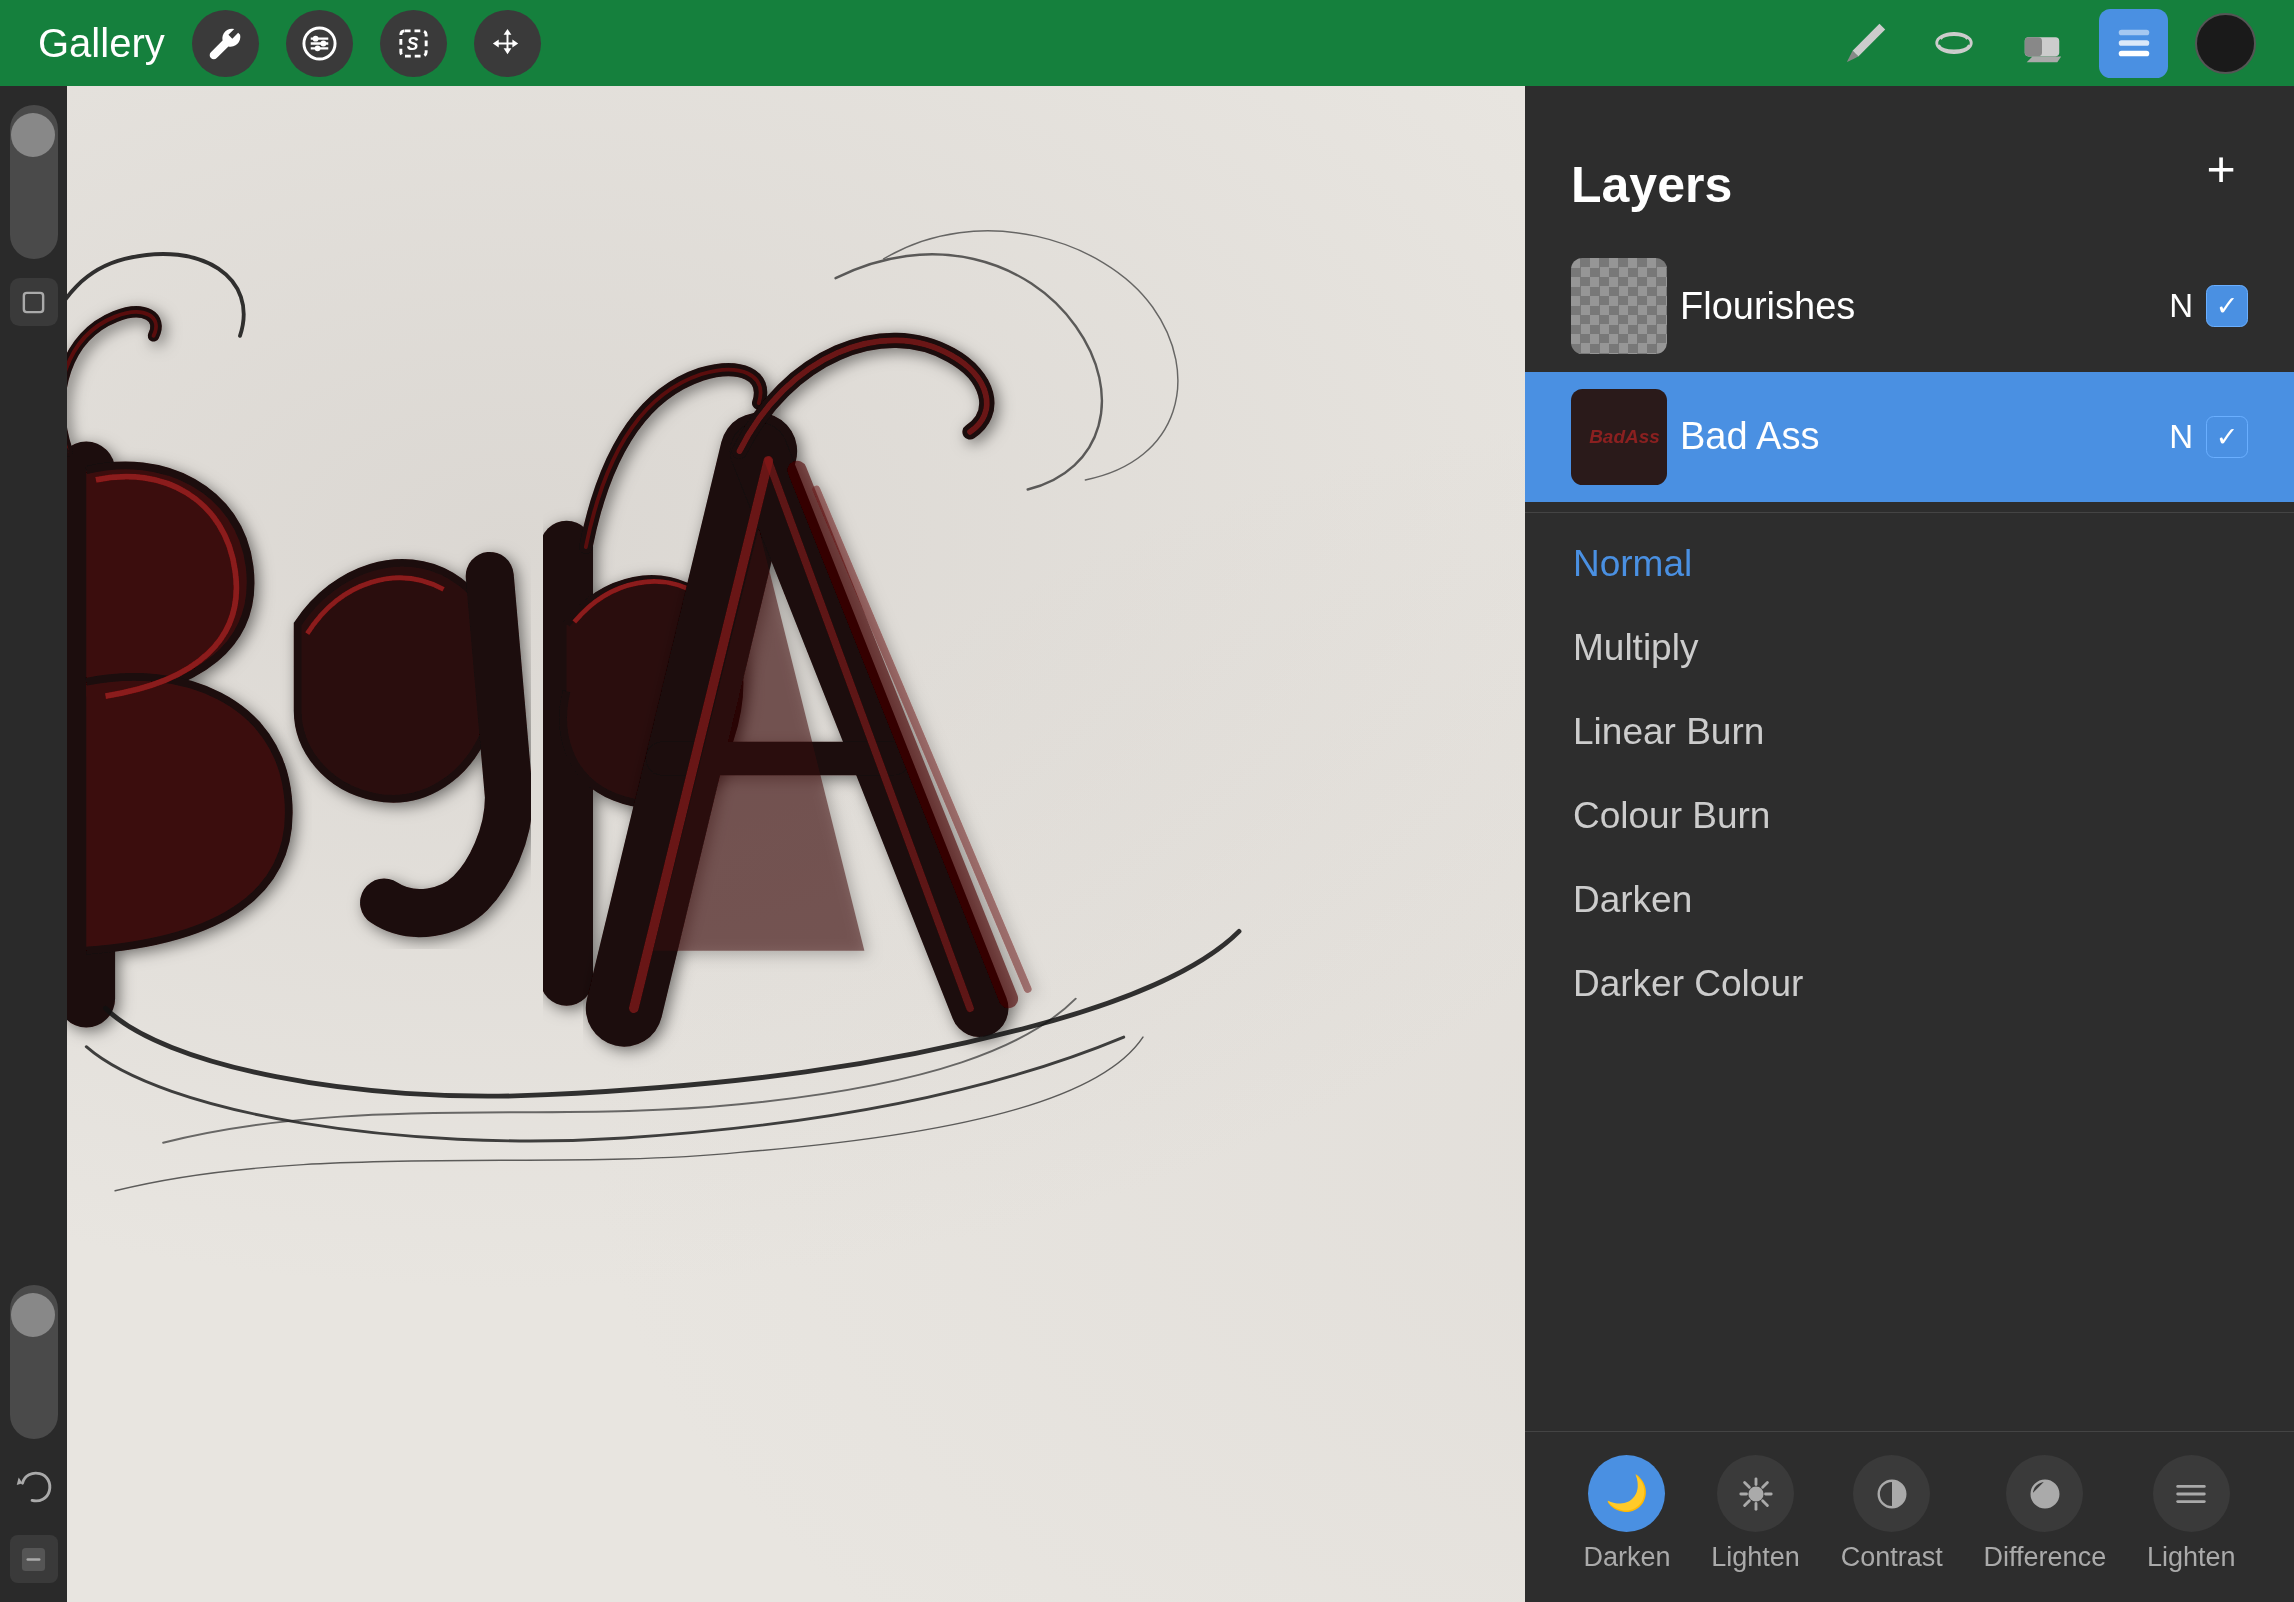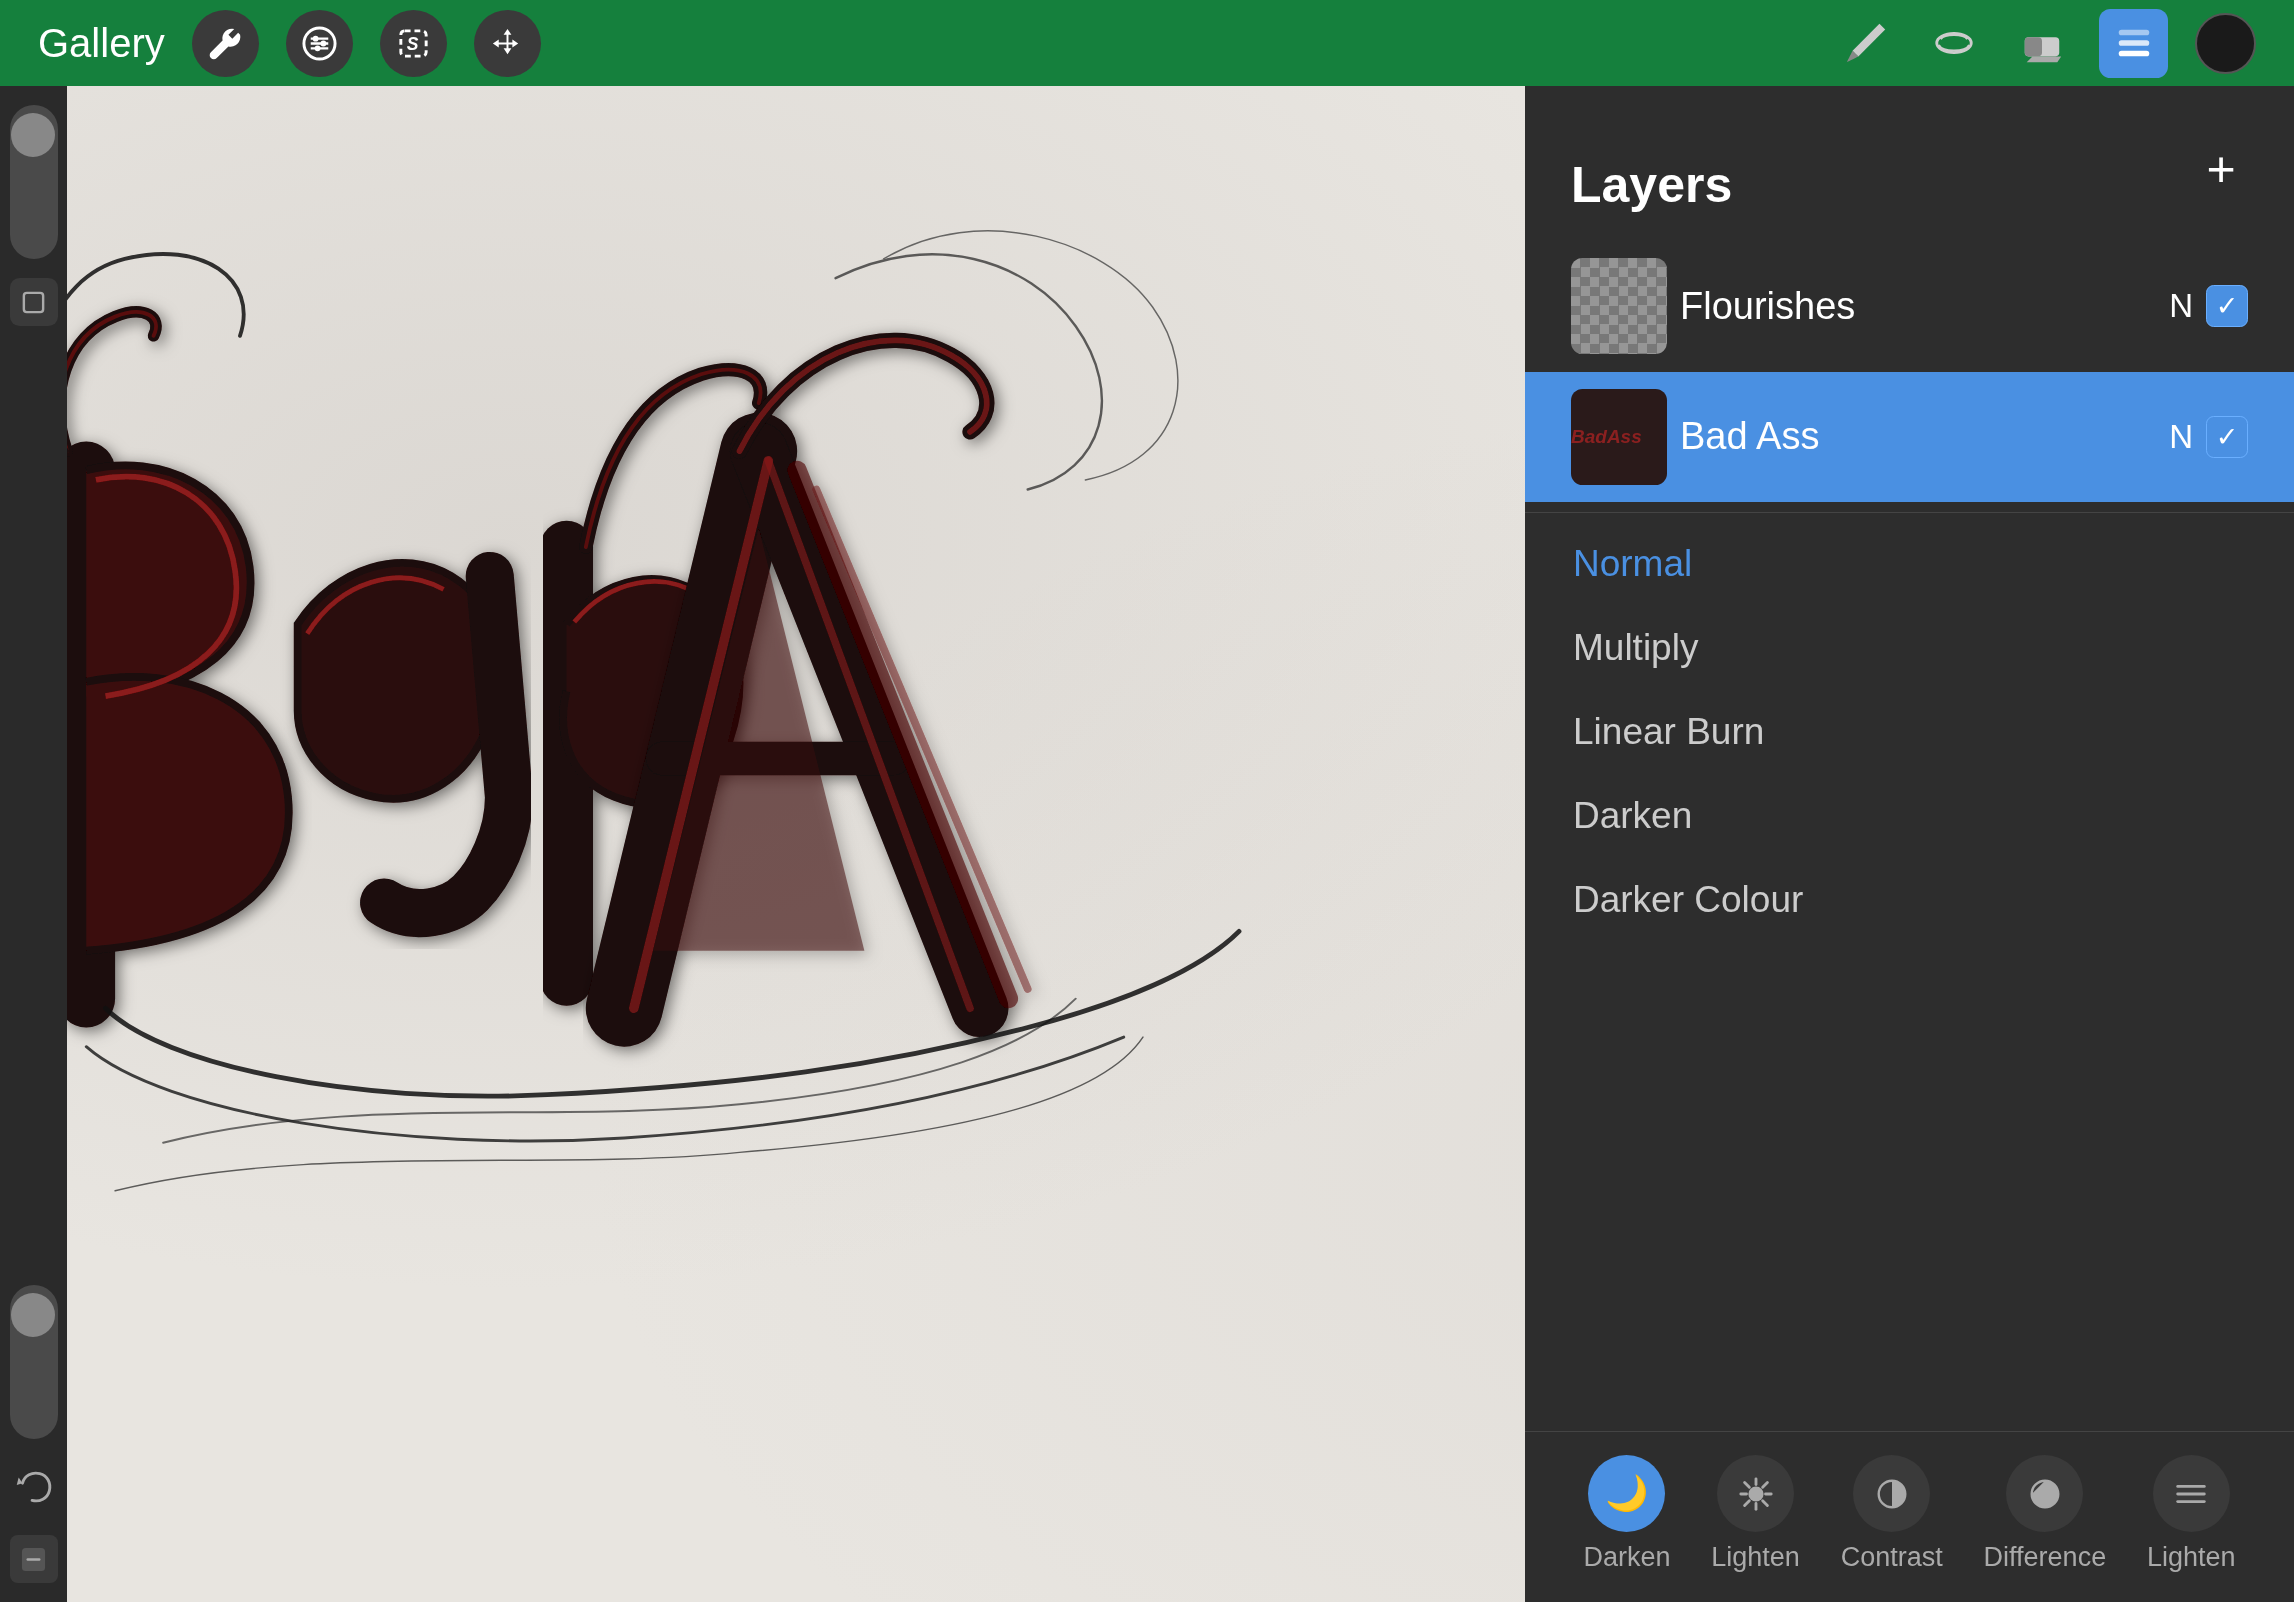--- a/index.html
+++ b/index.html
@@ -238,24 +238,26 @@
     }
     .layer-thumb-flourishes {
       background: 
         repeating-conic-gradient(#aaa 0% 25%, #ddd 0% 50%) 0 0 / 19px 19px;
       opacity: 0.6;
     }
     .layer-thumb-badass {
       background: #2a1a1a;
       display: flex;
       align-items: center;
+      justify-content: center;
       color: #8b2020;
       font-size: 17.3px;
       font-weight: bold;
       font-style: italic;
+      padding-left: 11px;
     }
     .layer-name {
       flex: 1;
       color: #fff;
       font-size: 38px;
       font-weight: 400;
     }
     .layer-blend {
       color: #fff;
       font-size: 33px;
@@ -592,20 +594,21 @@
     <div class="layer-check">✓</div>
   </div>
 
   <div class="panel-divider"></div>
 
 
   <div class="blend-mode-list">
     <div class="blend-mode-item active-mode">Normal</div>
     <div class="blend-mode-item">Multiply</div>
     <div class="blend-mode-item">Linear Burn</div>
+    <div class="blend-mode-item">Colour Burn</div>
     <div class="blend-mode-item">Darken</div>
     <div class="blend-mode-item">Darker Colour</div>
   </div>
 
   <div class="blend-bottom-icons">
     <div class="blend-bottom-item">
       <div class="blend-bottom-icon active">🌙</div>
       <span class="blend-bottom-label">Darken</span>
     </div>
     <div class="blend-bottom-item">

